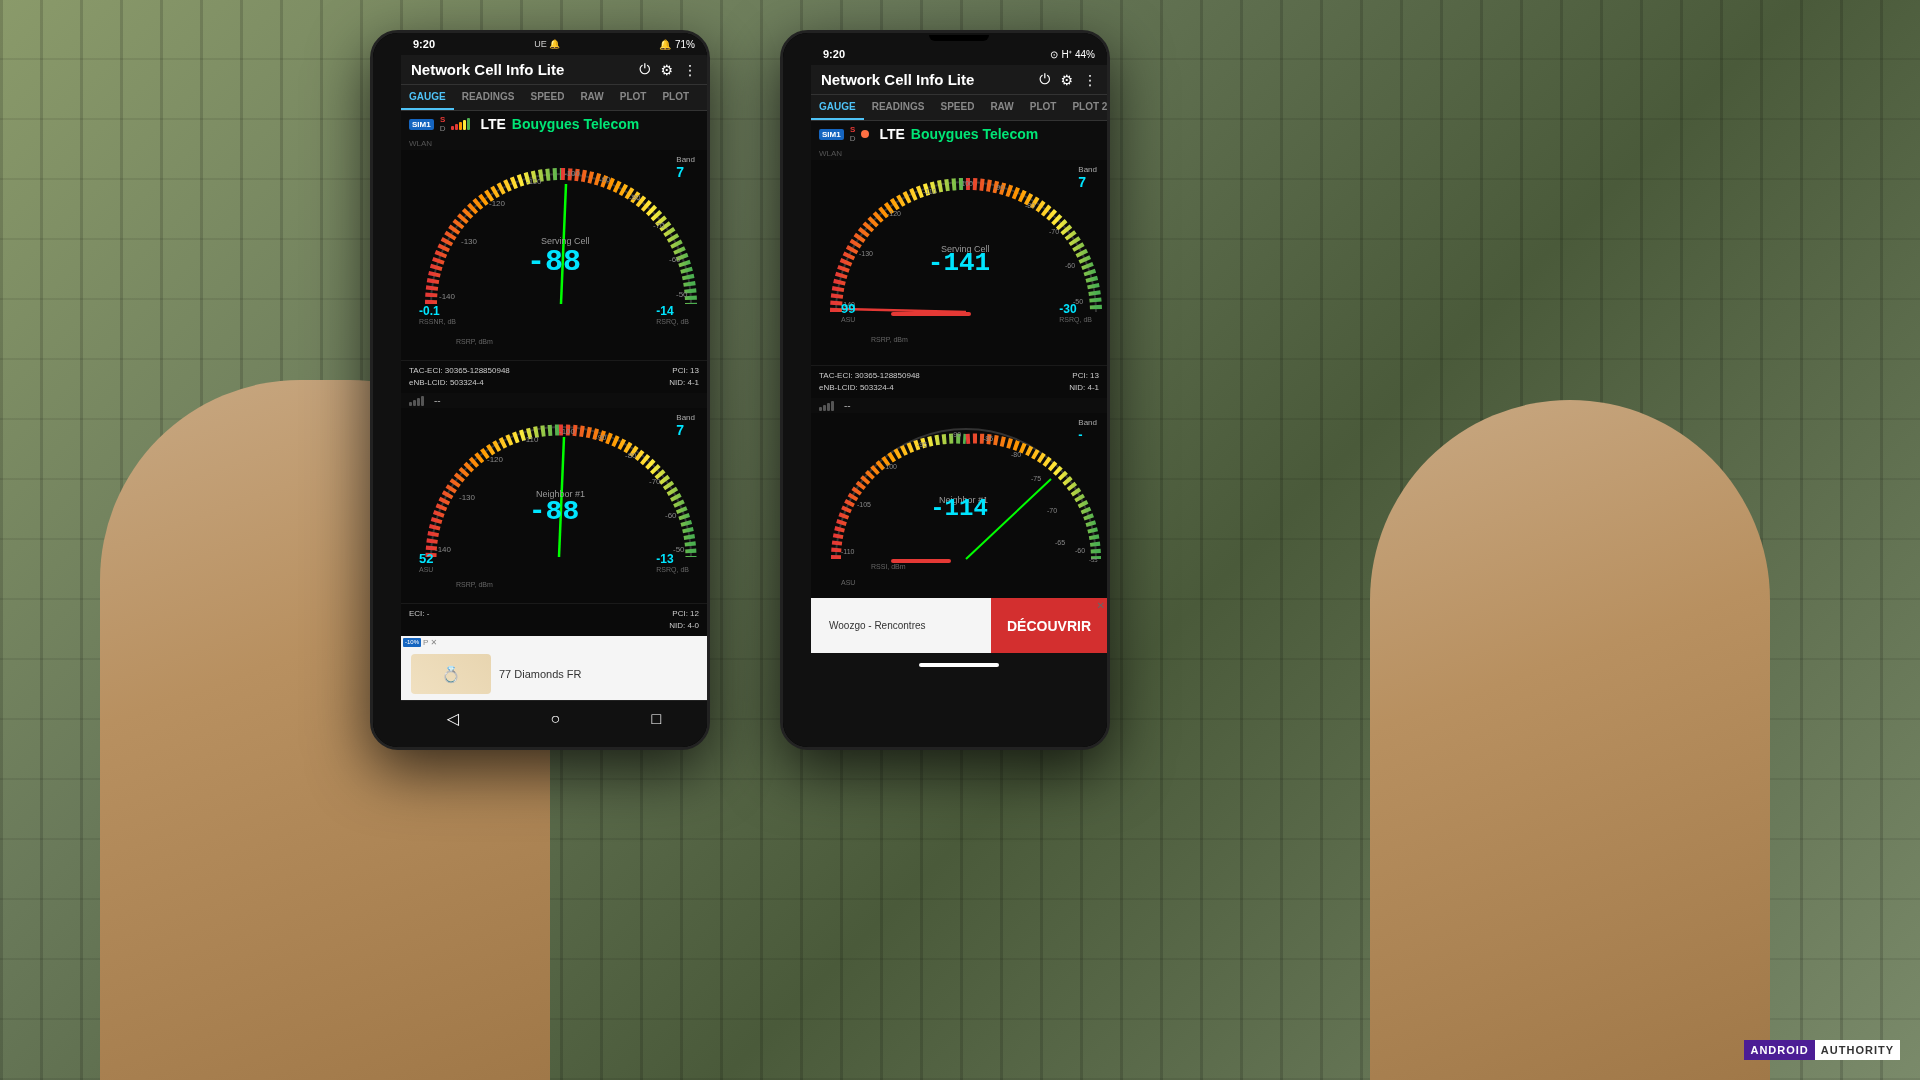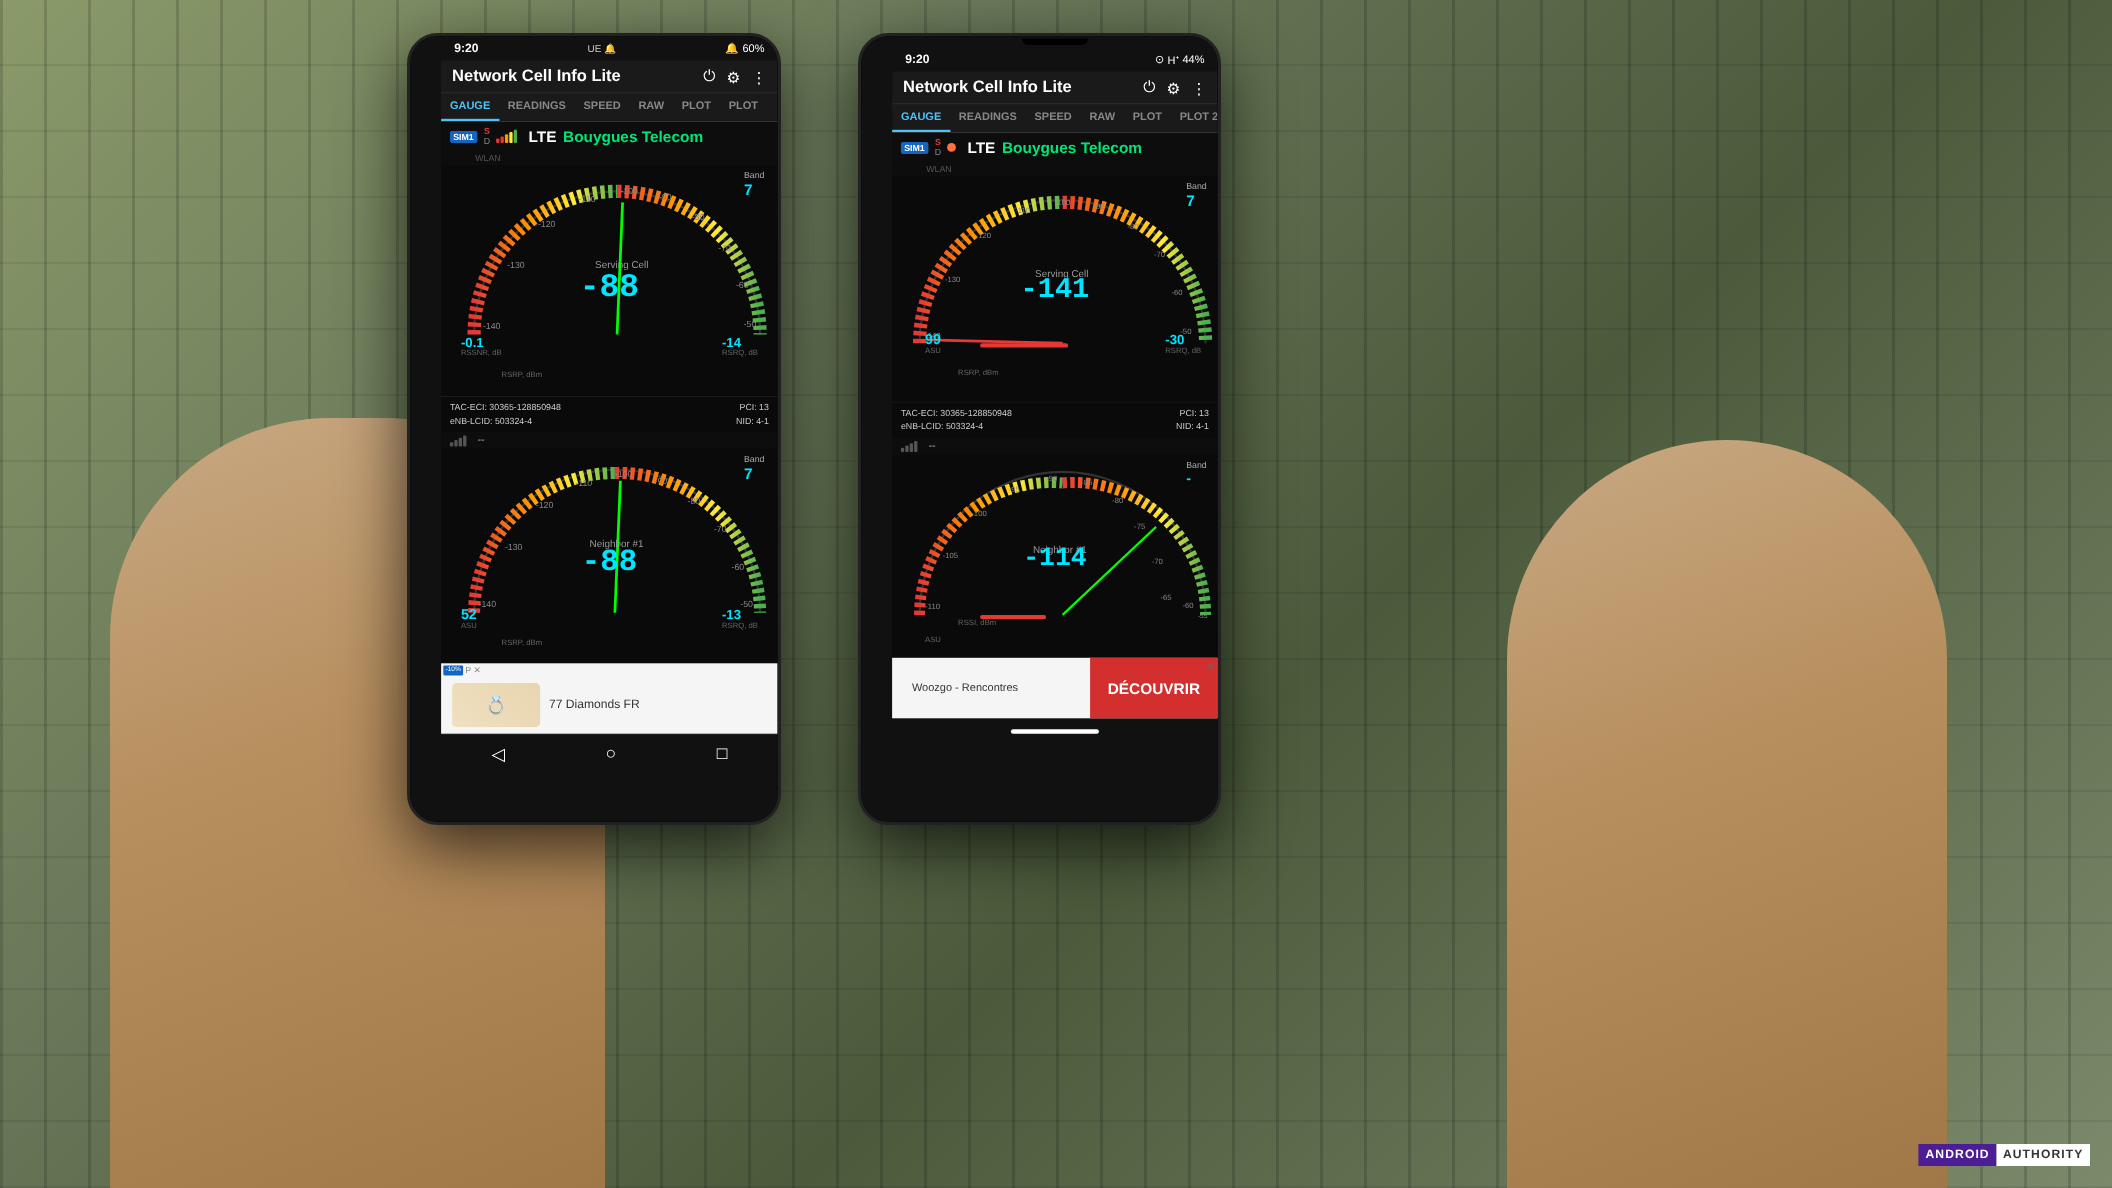--- a/index.html
+++ b/index.html
@@ -331,21 +331,20 @@
       background: #fff;
       border-radius: 2px;
       width: 80px;
       margin: 4px auto;
     }
 
     
     .wlan-label {
       color: #555;
       font-size: 8px;
-      margin-left: 23px;
     }
 
     
     .signal-dot {
       width: 8px;
       height: 8px;
       border-radius: 50%;
       background: #e53935;
       display: inline-block;
     }
@@ -383,21 +382,21 @@
 <div class="hand-right"></div>
 
 <div class="phone phone-left">
   <div class="screen">
 
     <div class="status-bar">
       <span class="status-time">9:20</span>
       <span style="font-size:9px; color:#ccc;">UE 🔔</span>
       <div class="status-icons">
         <span>🔔</span>
-        <span>60%</span>
+        <span>71%</span>
       </div>
     </div>
 
     <div class="app-header">
       <span class="app-title">Network Cell Info Lite</span>
       <div class="header-icons">
         <span class="header-icon">⏻</span>
         <span class="header-icon">⚙</span>
         <span class="header-icon">⋮</span>
       </div>
@@ -534,20 +533,30 @@
       <div style="position:absolute;bottom:30px;right:18px;">
         <div style="color:#00e5ff;font-size:12px;font-weight:bold;">-13</div>
         <div style="color:#666;font-size:7px;">RSRQ, dB</div>
       </div>
       <div style="position:absolute;top:5px;right:12px;">
         <div style="color:#aaa;font-size:8px;">Band</div>
         <div style="color:#00e5ff;font-size:14px;font-weight:bold;">7</div>
       </div>
     </div>
 
+    <div class="cell-info">
+      <div class="cell-info-row">
+        <span>ECI: -</span>
+        <span>PCI: 12</span>
+      </div>
+      <div class="cell-info-row">
+        <span></span>
+        <span>NID: 4-0</span>
+      </div>
+    </div>
 
     <div class="ad-banner" style="position:relative;">
       <div style="position:absolute;top:2px;left:2px;display:flex;gap:2px;">
         <span style="background:#1565c0;color:white;font-size:6px;padding:1px 2px;border-radius:1px;">-10%</span>
         <span style="color:#888;font-size:8px;">P ✕</span>
       </div>
       <div class="ad-image-placeholder" style="margin-top:12px;">
         <span style="font-size:16px;">💍</span>
       </div>
       <span class="ad-text" style="margin-top:12px;">77 Diamonds FR</span>

